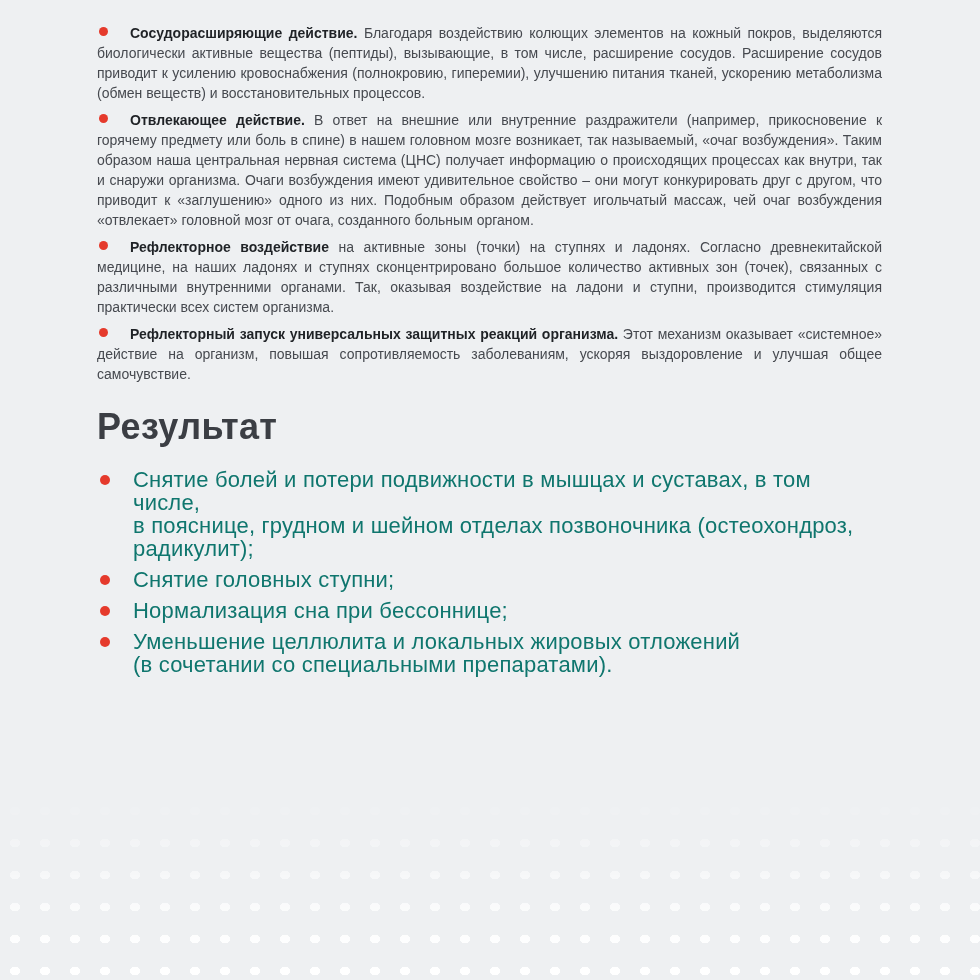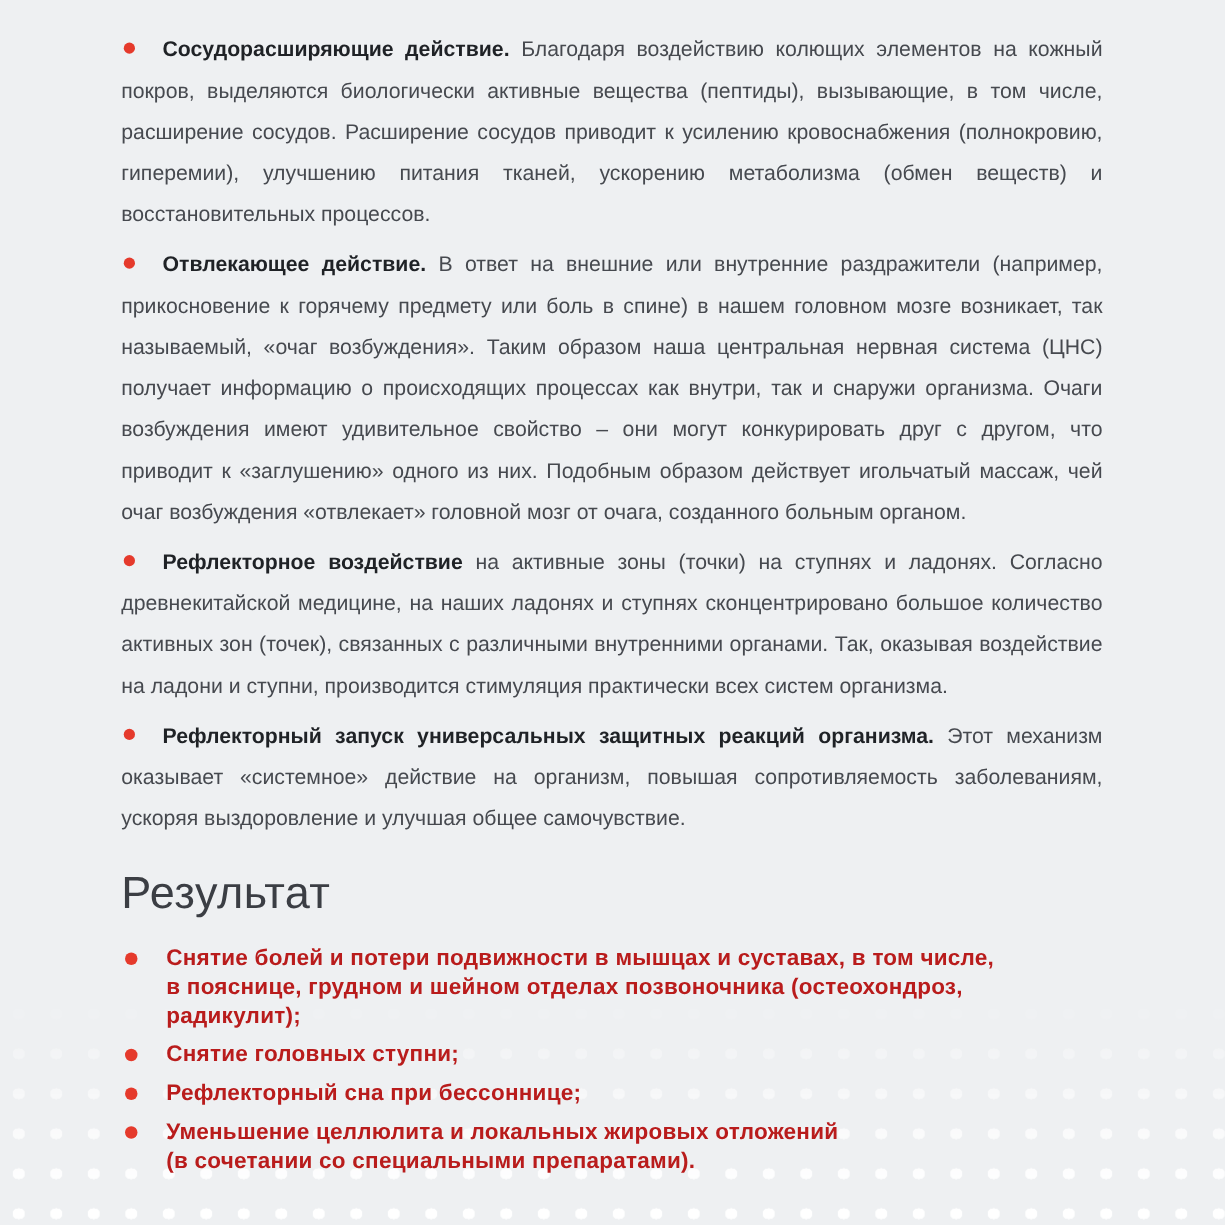--- a/index.html
+++ b/index.html
@@ -21,43 +21,43 @@
     -webkit-mask-image: linear-gradient(to bottom, rgba(0,0,0,0) 0%, rgba(0,0,0,0.55) 45%, rgba(0,0,0,1) 85%);
     mask-image: linear-gradient(to bottom, rgba(0,0,0,0) 0%, rgba(0,0,0,0.55) 45%, rgba(0,0,0,1) 85%);
     pointer-events: none;
   }
   .content {
     position: relative;
     padding: 23px 98px 0 97px;
   }
   .effect-para {
     margin: 0 0 7px 0;
-    font-size: 17px;
-    line-height: 33px;
+    font-size: 14px;
+    line-height: 20px;
     color: #46494f;
     text-align: justify;
     hyphens: auto;
   }
   .effect-para .lead {
     font-weight: 700;
     color: #1f2226;
   }
   .dot-inline {
     display: inline-block;
     width: 9px; height: 9px;
     border-radius: 50%;
     background: #e53a2c;
     margin-right: 22px;
     margin-left: 2px;
     vertical-align: 2px;
   }
   .section-heading {
     margin: 22px 0 20px 0;
     font-size: 36px;
-    font-weight: 400;
+    font-weight: 700;
     line-height: 42px;
     letter-spacing: 0.4px;
     color: #3b3e44;
   }
   .results-list {
     list-style: none;
     margin: 0;
     padding: 0;
   }
   .result-item {
@@ -67,25 +67,25 @@
   }
   .result-bullet {
     position: absolute;
     left: 3px; top: 7px;
     width: 10px; height: 10px;
     border-radius: 50%;
     background: #e53a2c;
   }
   .result-text {
     display: block;
-    font-size: 18px;
-    font-weight: 700;
+    font-size: 22px;
+    font-weight: 400;
     line-height: 23px;
     letter-spacing: 0.2px;
-    color: #b91c1c;
+    color: #0f766e;
     white-space: pre-line;
   }
 </style>
 </head>
 <body>
 
 <div class="dots-overlay"></div>
 
 <div class="content">
 
@@ -105,21 +105,21 @@
       <span class="result-text">Снятие болей и потери подвижности в мышцах и суставах, в том числе,
 в пояснице, грудном и шейном отделах позвоночника (остеохондроз,
 радикулит);</span>
     </li>
     <li class="result-item">
       <span class="result-bullet"></span>
       <span class="result-text">Снятие головных ступни;</span>
     </li>
     <li class="result-item">
       <span class="result-bullet"></span>
-      <span class="result-text">Рефлекторный сна при бессоннице;</span>
+      <span class="result-text">Нормализация сна при бессоннице;</span>
     </li>
     <li class="result-item">
       <span class="result-bullet"></span>
       <span class="result-text">Уменьшение целлюлита и локальных жировых отложений
 (в сочетании со специальными препаратами).</span>
     </li>
   </ul>
 
 </div>
 

